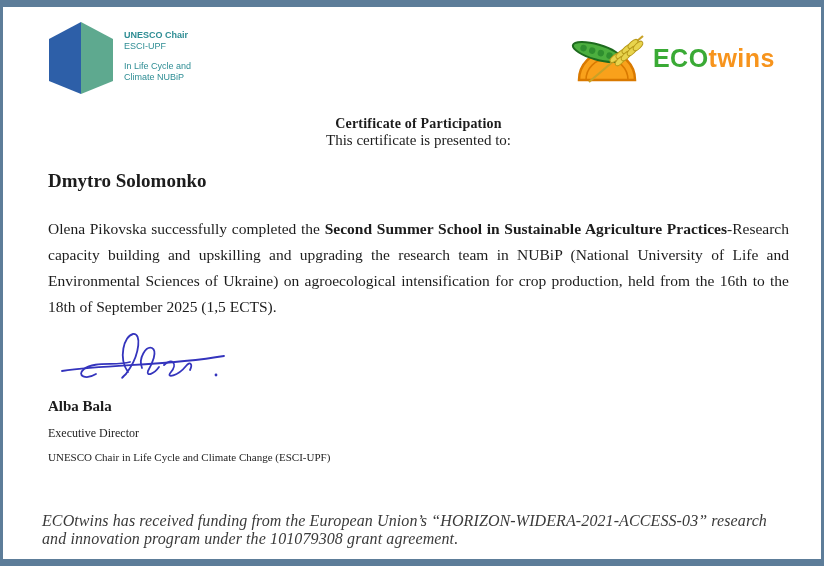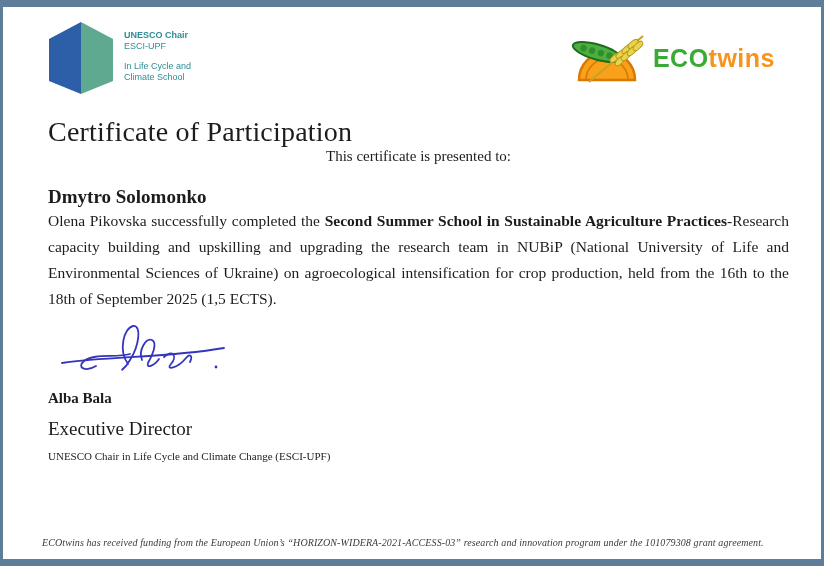--- a/index.html
+++ b/index.html
@@ -44,57 +44,58 @@
     font-size: 25px;
     font-weight: 800;
     letter-spacing: 0.5px;
     line-height: 1;
   }
   .eco-word .eco   { color: #3aaa35; }
   .eco-word .twins { color: #f7941d; }
 
   
   .title {
-    text-align: left;
-    font-size: 28px;
-    font-weight: normal;
+    text-align: center;
+    font-size: 14px;
+    font-weight: bold;
     margin-top: 22px;
     letter-spacing: 0.2px;
   }
   .presented {
     text-align: center;
     font-size: 15px;
   }
   .recipient {
     text-align: left;
     font-size: 19px;
     font-weight: bold;
     margin-top: 21px;
   }
   .body-par {
+    margin-top: 24px;
     font-size: 15.5px;
     line-height: 26px;
     text-align: justify;
     color: #1c1c1c;
   }
 
   
   .signature { margin: 8px 0 0 8px; display: block; }
   .sig-name  { font-weight: bold; font-size: 15px; margin-top: 8px; }
-  .sig-title { font-size: 19px; margin-top: 11px; }
+  .sig-title { font-size: 12px; margin-top: 11px; }
   .sig-org   { font-size: 11px; margin-top: 10px; }
 
   
   .footer {
     position: absolute;
     left: 39px;
     right: 26px;
     bottom: 11px;
     font-style: italic;
-    font-size: 10px;
+    font-size: 16px;
     color: #3a3a3a;
     letter-spacing: 0.1px;
   }
 </style>
 </head>
 <body>
 
 <div class="page">
   <div class="content">
 
@@ -103,21 +104,21 @@
       <div class="unesco-logo">
         <svg width="66" height="72" viewBox="0 0 64 72">
           <polygon points="32,0 0,17 0,59 32,72" fill="#2d5fa8"></polygon>
           <polygon points="32,0 64,17 64,59 32,72" fill="#5ea98f"></polygon>
         </svg>
         <div class="unesco-text">
           <div class="u-bold">UNESCO Chair</div>
           <div>ESCI-UPF</div>
           <div class="u-gap"></div>
           <div>In Life Cycle and</div>
-          <div>Climate School</div>
+          <div>Climate NUBiP</div>
         </div>
       </div>
 
       <div class="ecotwins-logo">
         <svg width="78" height="56" viewBox="0 0 78 56">
 
           <path d="M8,50 A28,28 0 1 1 64,50 Z" fill="#f9a11b" stroke="#d97900" stroke-width="2.5"></path>
           <path d="M15,50 A21,21 0 1 1 57,50" fill="none" stroke="#d97900" stroke-width="1.5"></path>
 
           <g transform="rotate(16 26 22)">

